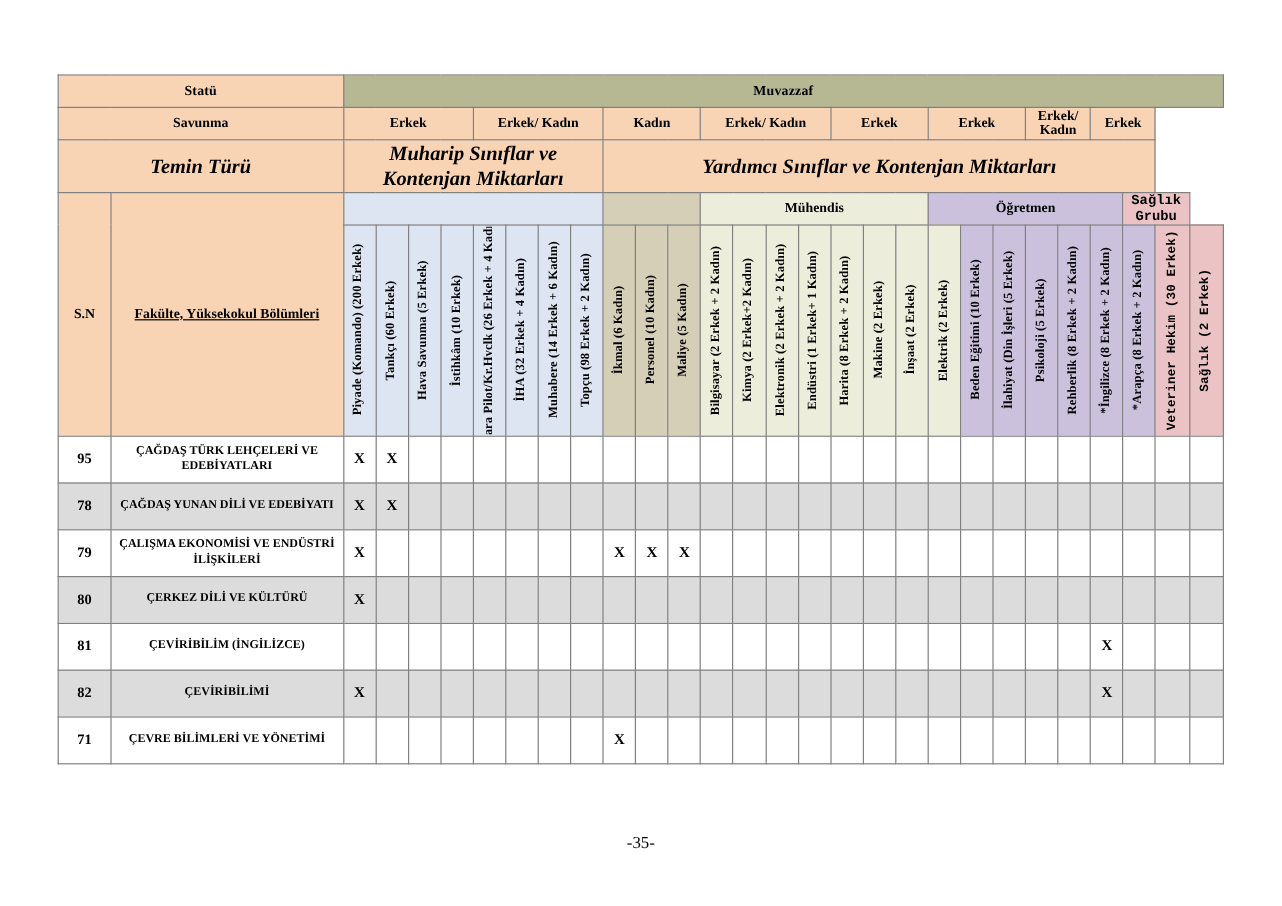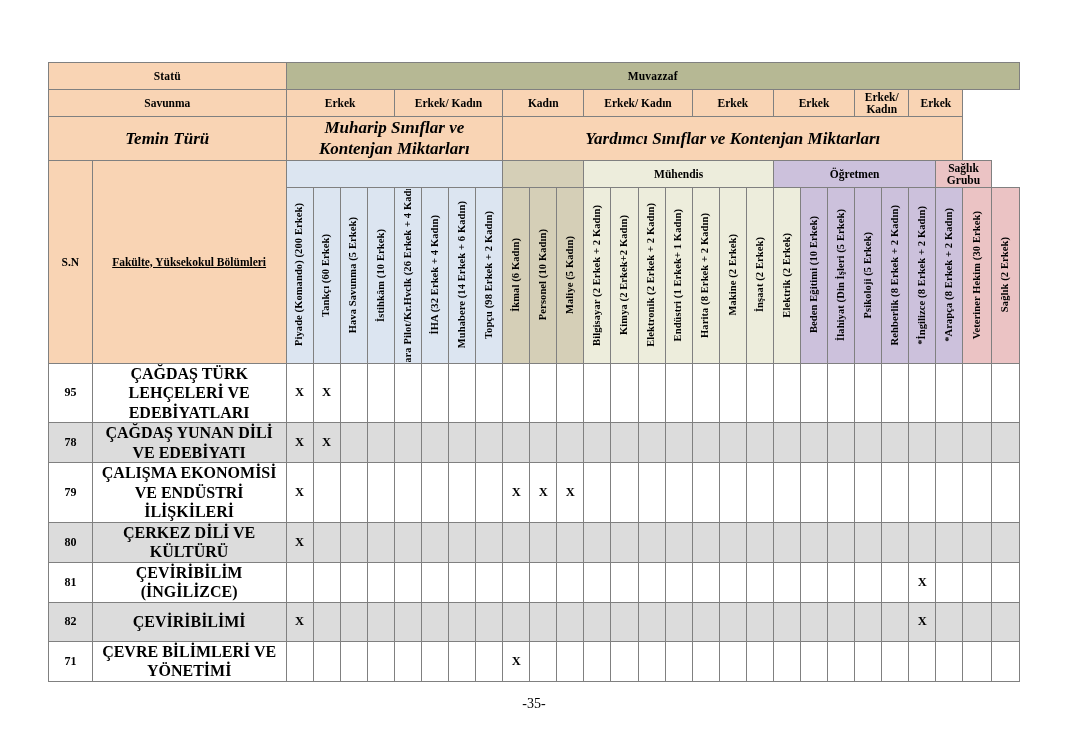--- a/index.html
+++ b/index.html
@@ -10,21 +10,21 @@
   table.grid{border-collapse:collapse;table-layout:fixed;width:972px;}
   table.grid td,table.grid th{border:1px solid #808080;padding:0;margin:0;font-weight:bold;text-align:center;vertical-align:middle;}
 
   
   .c-peach{background:#F9D4B4;}
   .c-olive{background:#B6B894;}
   .c-blue {background:#DCE5F1;}
   .c-tan  {background:#D5CFB7;}
   .c-cream{background:#EDEDDC;}
   .c-lav  {background:#CCC1DC;}
-  .c-pink {background:#EBC3C4;}
+  .c-pink {background:#EBC3C4;font-family:Liberation Mono, monospace;}
   .c-white{background:#FFFFFF;}
   .c-grey {background:#DCDCDC;}
 
   .h-statu{height:26px;font-size:11.5px;letter-spacing:.2px;}
   .h-cins {height:26px;font-size:11.5px;}
   .h-temin{height:40px;font-size:17px;line-height:1.25;font-style:italic;}
   .h-grp  {height:26px;font-size:11.5px;}
   .h-vert {height:175px;}
 
   .sn-head{font-size:11.5px;}
@@ -37,21 +37,21 @@
     transform:rotate(180deg);
     white-space:nowrap;
     font-size:10.5px;
     font-weight:bold;
     letter-spacing:.1px;
     line-height:1;
   }
 
   td.data{height:38px;font-size:12.5px;font-weight:bold;}
   td.sn{font-size:12px;font-weight:normal;}
-  td.fak{font-size:16px;font-weight:normal;text-align:left;padding:3px 6px 3px 7px;line-height:1.22;}
+  td.fak{font-size:10px;font-weight:normal;text-align:left;padding:3px 6px 3px 7px;line-height:1.22;}
 
   .footer{position:absolute;left:0;top:696px;width:1068px;text-align:center;font-size:14px;font-family:"Liberation Serif",serif;}
 </style>
 </head>
 <body>
 
 <div id="sheet">
   <table class="grid">
     <colgroup id="cols">
         <col style="width: 42px;">

